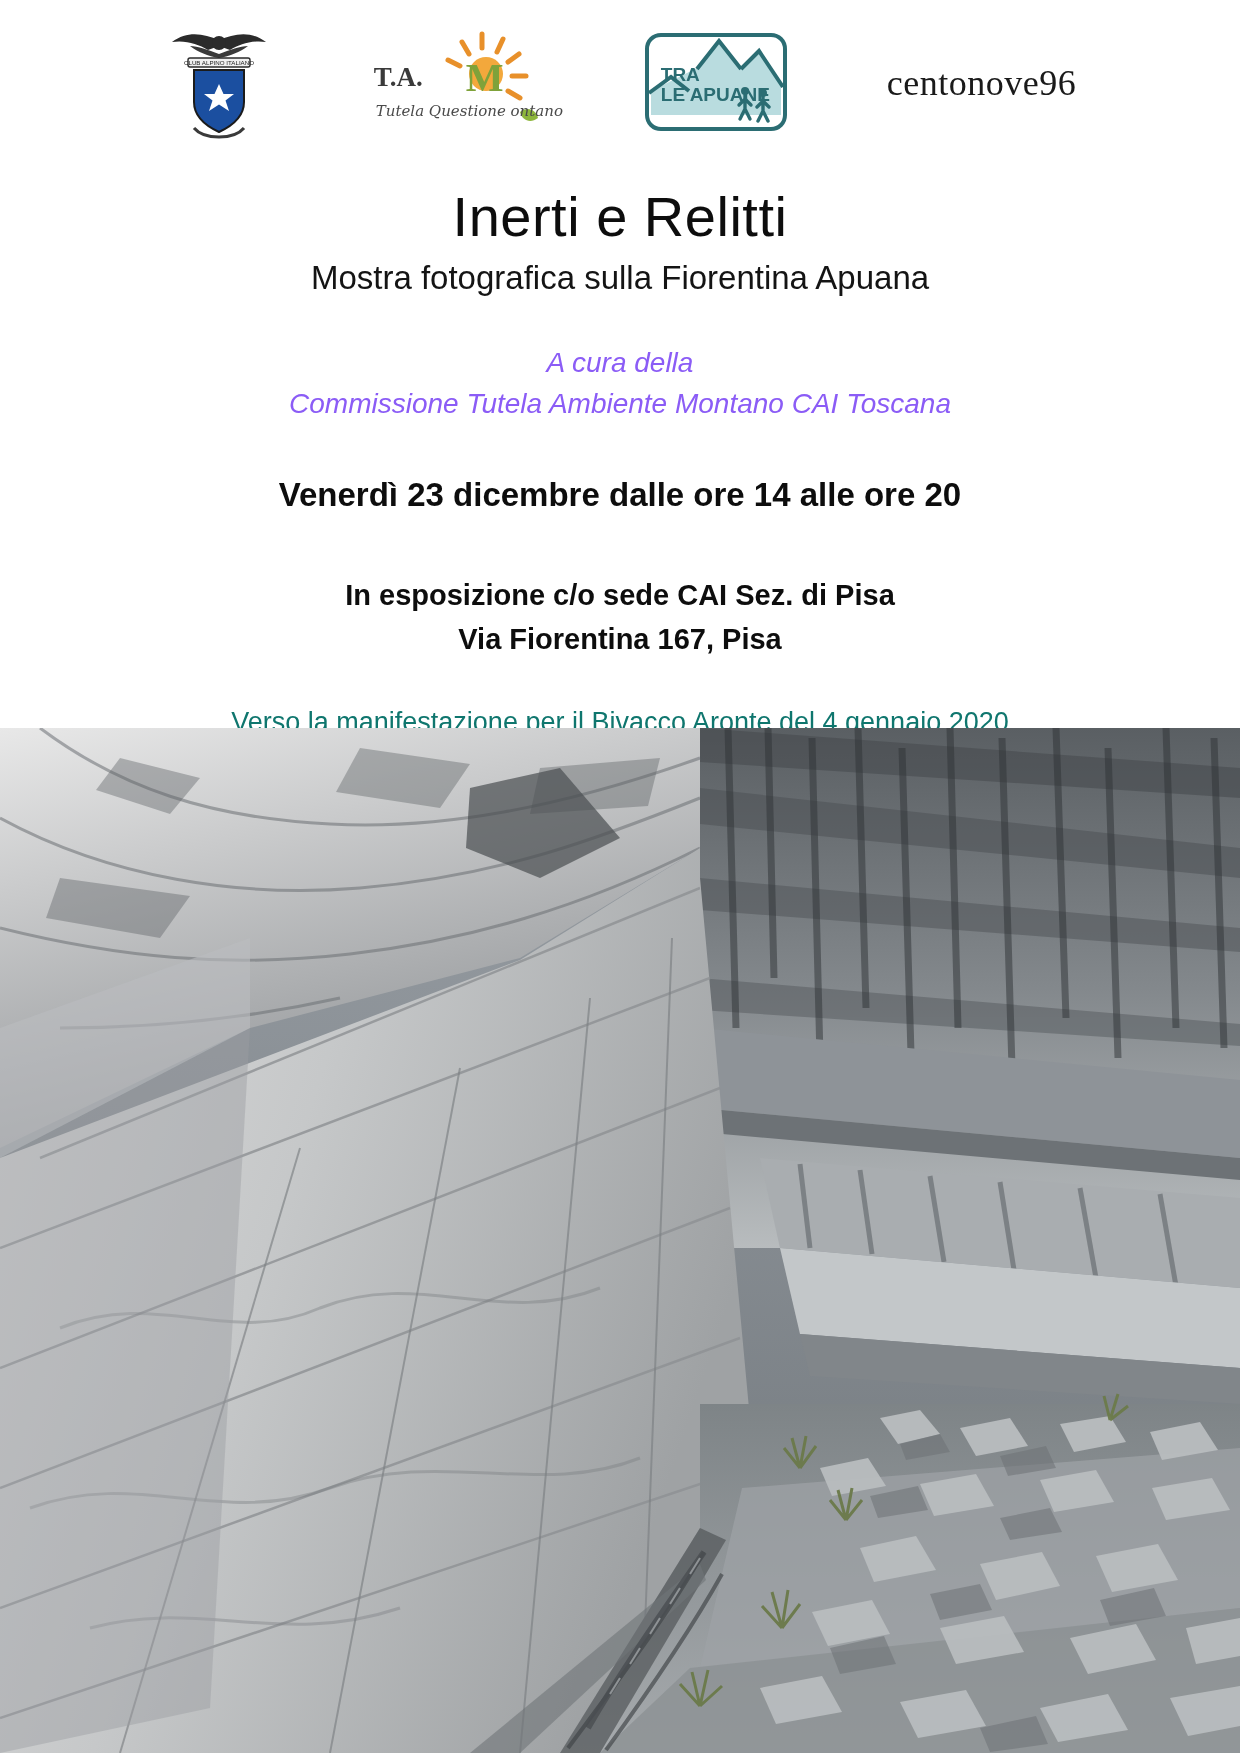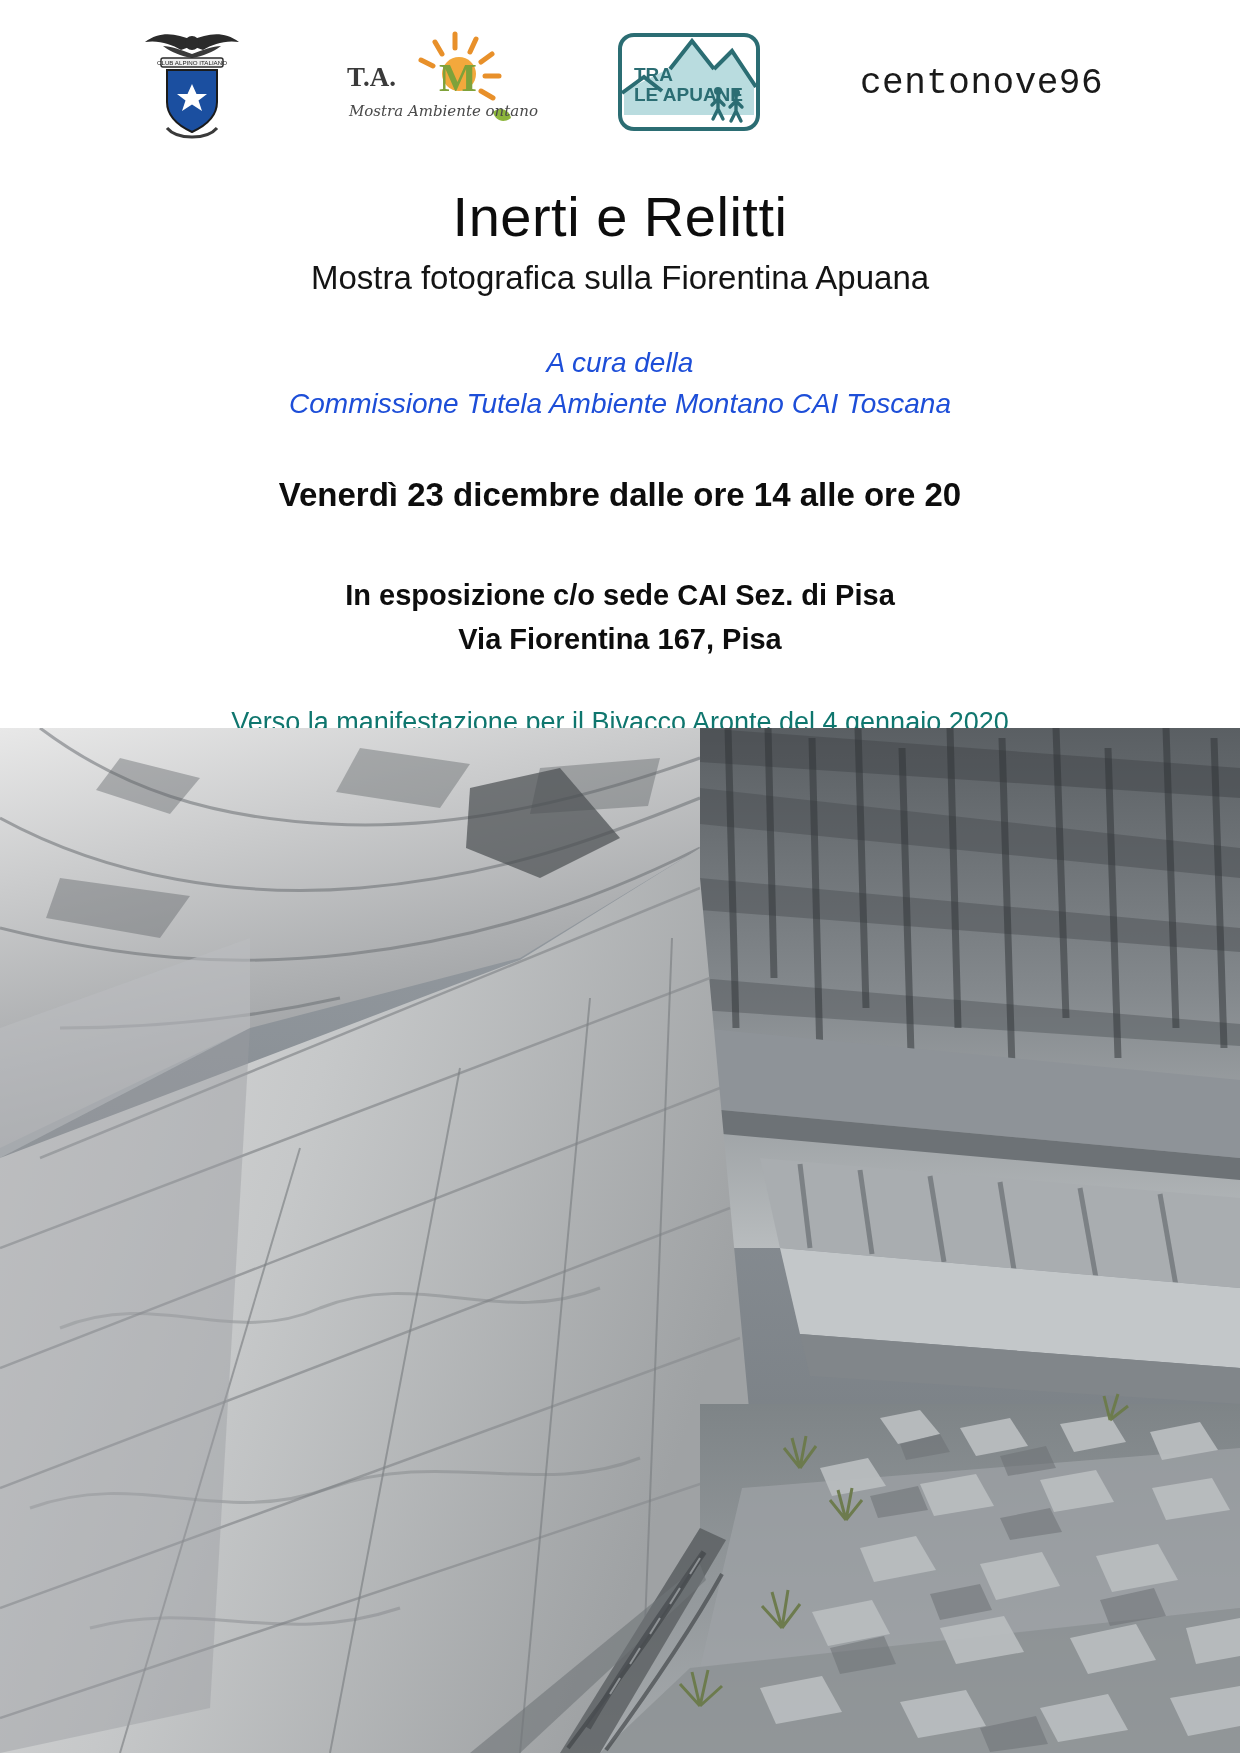--- a/index.html
+++ b/index.html
@@ -88,21 +88,21 @@
     top: 36px;
     font-family: "Liberation Sans", sans-serif;
     font-weight: bold;
     font-size: 19px;
     line-height: 20px;
     color: #2b6d73;
     text-align: left;
   }
 
   .cento-logo {
-    font-family: Liberation Mono, monospace;
+    font-family: Liberation Serif, serif;
     font-size: 36px;
     color: #1a1a1a;
     letter-spacing: 0.5px;
     white-space: nowrap;
   }
 
   
   .text-block {
     text-align: center;
     padding: 0 60px;
@@ -118,21 +118,21 @@
     font-size: 33px;
     font-weight: 400;
     margin: 10px 0 0 0;
     color: #141414;
   }
   .curator {
     font-size: 28px;
     font-style: italic;
     margin-top: 46px;
     line-height: 1.45;
-    color: #1d4ed8;
+    color: #8b5cf6;
   }
   .date-line {
     font-size: 33px;
     font-weight: bold;
     margin-top: 52px;
     color: #0d0d0d;
   }
   .venue {
     font-size: 29px;
     font-weight: bold;
@@ -200,21 +200,21 @@
           <line x1="156" y1="48" x2="142" y2="48"></line>
           <line x1="150" y1="70" x2="138" y2="63"></line>
           <line x1="92" y1="14" x2="99" y2="26"></line>
           <line x1="78" y1="32" x2="90" y2="38"></line>
         </g>
         <circle cx="116" cy="46" r="17" fill="#f3a83c"></circle>
         <path d="M150 84 C158 78 166 82 168 90 C160 96 152 92 150 84 Z" fill="#8db63c"></path>
       </svg>
       <div class="tam-text">T.A.</div>
       <div class="tam-m">M</div>
-      <div class="tam-sub">Mostra Ambiente  ontano</div>
+      <div class="tam-sub">Tutela Questione  ontano</div>
     </div>
   </div>
 
   <div class="logo-box">
     <div class="apuane-logo">
       <svg viewBox="0 0 150 108" width="150" height="108">
         <path d="M6 86 L6 20 C6 12 12 6 20 6 L130 6 C138 6 144 12 144 20 L144 86 C144 94 138 100 130 100 L20 100 C12 100 6 94 6 86 Z" fill="none" stroke="#2b6d73" stroke-width="4"></path>
         <path d="M58 38 L78 10 L100 38 L118 20 L140 56 L140 86 L10 86 L10 62 Z" fill="#7fc0c4" opacity="0.55"></path>
         <path d="M56 40 L78 12 L100 40" fill="none" stroke="#2b6d73" stroke-width="4"></path>
         <path d="M100 40 L118 22 L142 58" fill="none" stroke="#2b6d73" stroke-width="4"></path>

